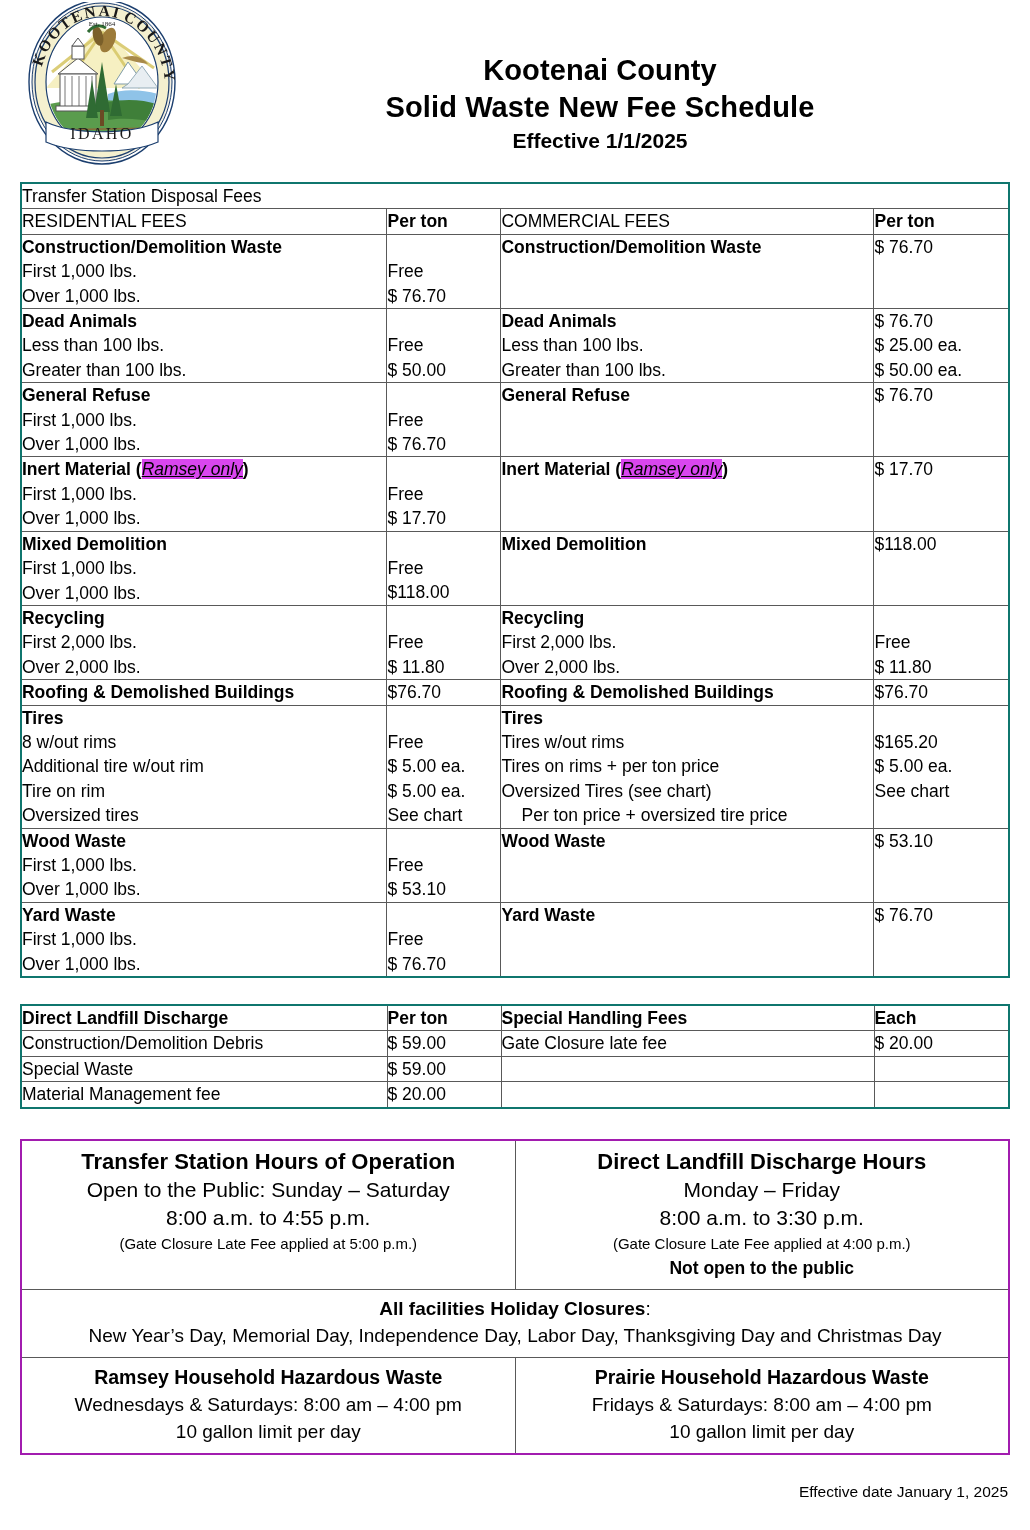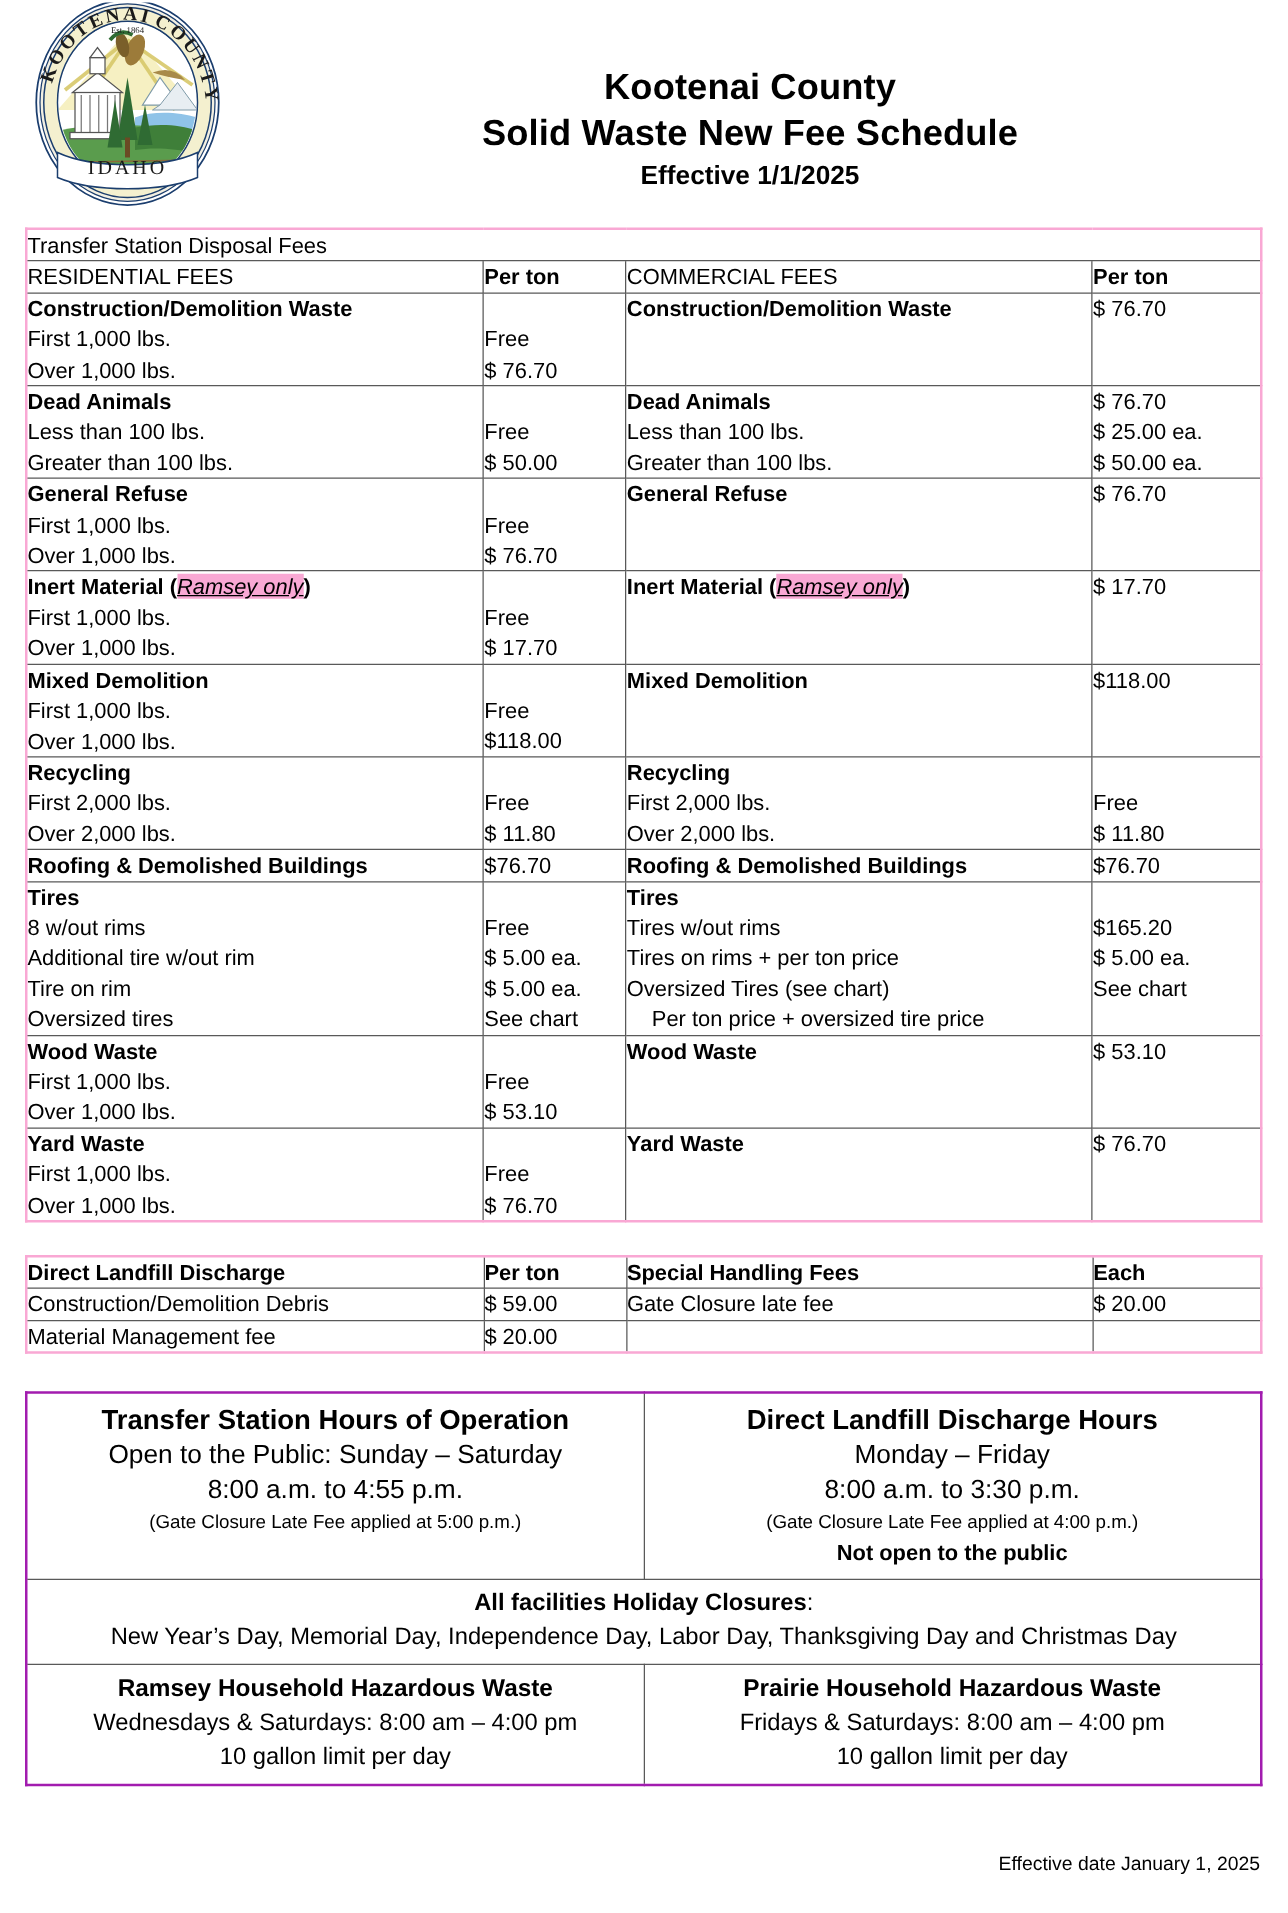--- a/index.html
+++ b/index.html
@@ -48,21 +48,21 @@
     line-height: 28px;
     margin-top: 1px;
   }
 
   
   .fee-table {
     border-collapse: collapse;
     table-layout: fixed;
     width: 988px;
     margin: 0 auto;
-    border: 2px solid #f9a8d4;
+    border: 2px solid #0f766e;
   }
   .fee-table td,
   .fee-table th {
     border: 1px solid #595959;
     padding: 0;
     vertical-align: top;
     font-size: 17.5px;
     line-height: 24.4px;
     font-weight: normal;
     text-align: left;
@@ -94,21 +94,21 @@
   .indent {
     padding-left: 20px;
   }
   .midv {
     vertical-align: middle;
   }
   .price-cell {
     white-space: nowrap;
   }
   .hl {
-    background: #f9a8d4;
+    background: #d946ef;
     font-style: italic;
     text-decoration: underline;
   }
 
   
   col.c-res   { width: 366px; }
   col.c-pt1   { width: 114px; }
   col.c-com   { width: 373px; }
   col.c-pt2   { width: 135px; }
 
@@ -521,20 +521,26 @@
       <td class="colhead bold">Special Handling Fees</td>
       <td class="colhead bold">Each</td>
     </tr>
     <tr>
       <td class="pad">Construction/Demolition Debris</td>
       <td class="pad price-cell">$ 59.00</td>
       <td class="pad">Gate Closure late fee</td>
       <td class="pad price-cell">$ 20.00</td>
     </tr>
     <tr>
+      <td class="pad">Special Waste</td>
+      <td class="pad price-cell">$ 59.00</td>
+      <td class="pad">&nbsp;</td>
+      <td class="pad price-cell">&nbsp;</td>
+    </tr>
+    <tr>
       <td class="pad">Material Management fee</td>
       <td class="pad price-cell">$ 20.00</td>
       <td class="pad">&nbsp;</td>
       <td class="pad price-cell">&nbsp;</td>
     </tr>
   </tbody>
 </table>
 
 <div class="gap-b"></div>
 

